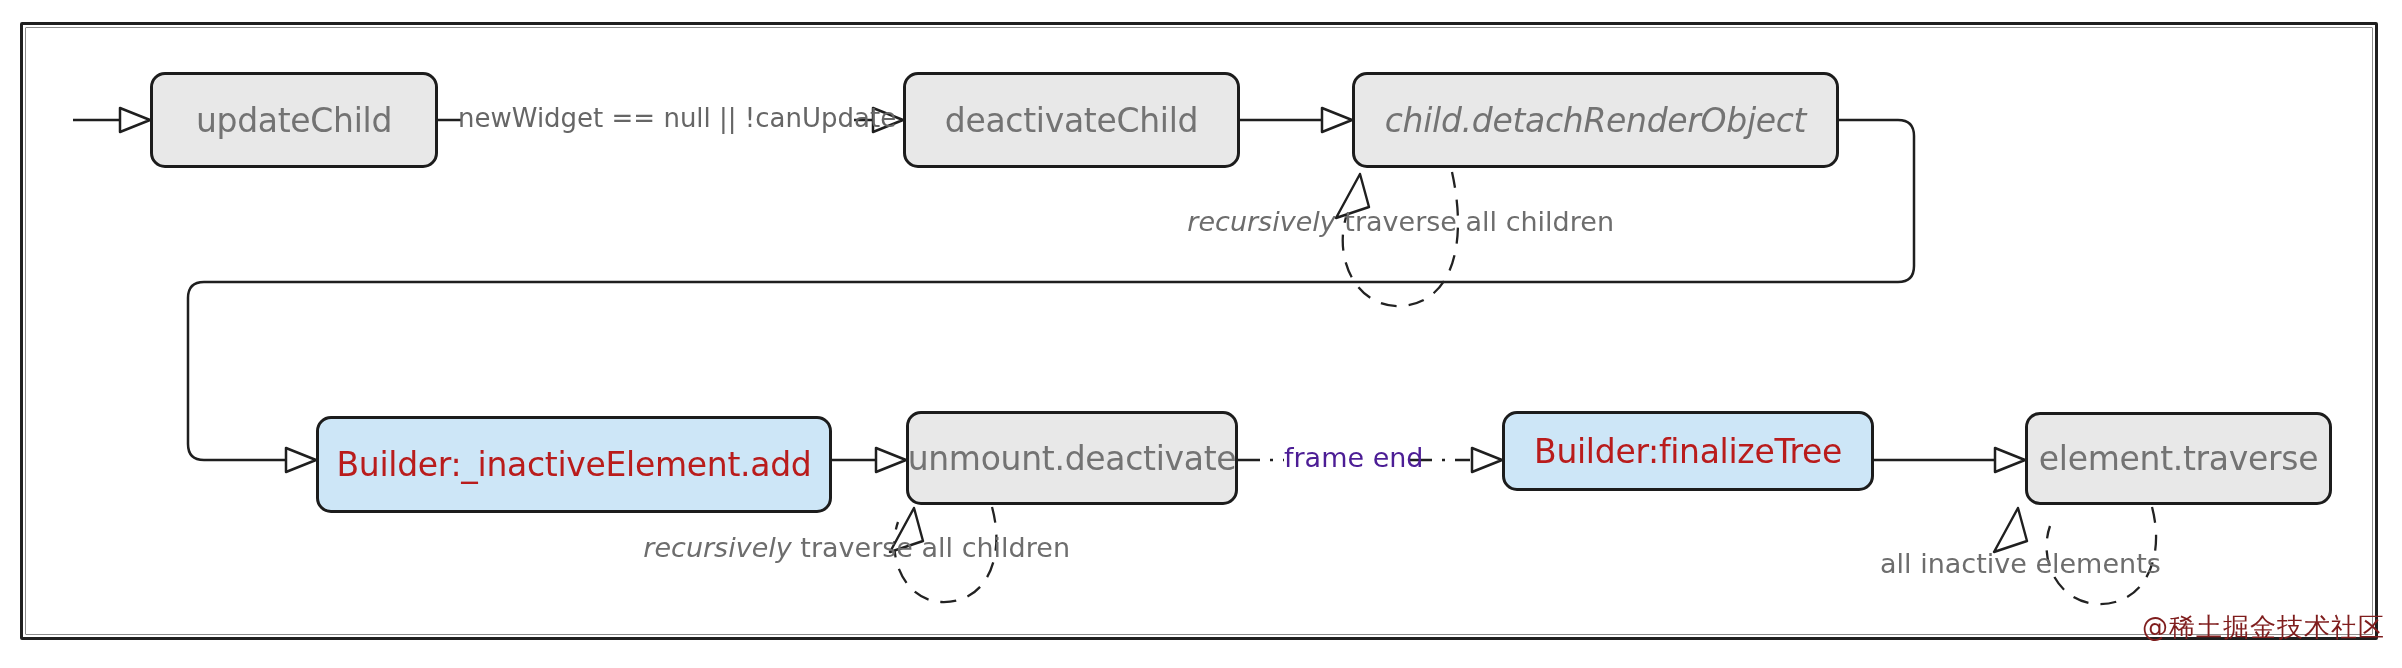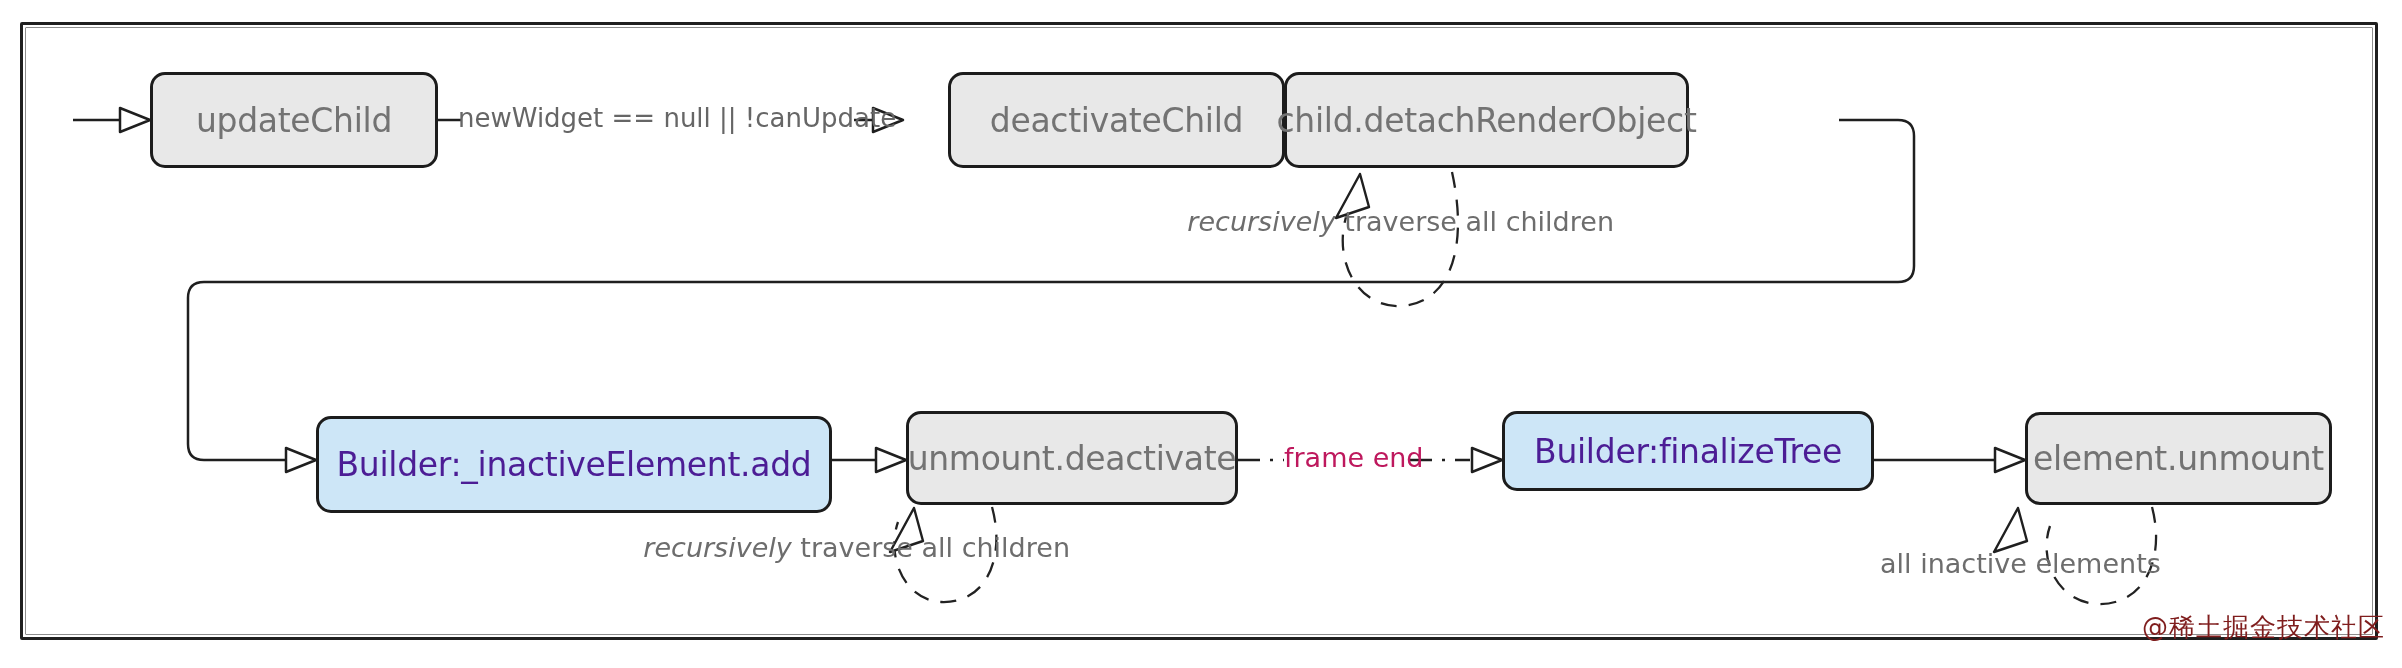--- a/index.html
+++ b/index.html
@@ -19,26 +19,26 @@
     content:"";position:absolute;inset:2px;border:1px solid #8d8d8d;border-radius:1px;
   }
   svg.wires{position:absolute;left:0;top:0;}
   .node{
     position:absolute;box-sizing:border-box;
     border:3px solid #1c1c1c;border-radius:15px;
     display:flex;align-items:center;justify-content:center;
     font-size:33px;letter-spacing:-0.3px;white-space:nowrap;
   }
   .node.grey{background:#e8e8e8;color:#737373;}
-  .node.blue{background:#cde6f7;color:#4c1d95;}
+  .node.blue{background:#cde6f7;color:#b91c1c;}
   .edge-label{
     position:absolute;text-align:right;white-space:nowrap;
     font-size:26px;color:#666;
   }
-  .frame-end{font-size:27px;color:#be185d;}
+  .frame-end{font-size:27px;color:#4c1d95;}
   .ann{
     position:absolute;text-align:right;white-space:nowrap;
     font-size:27px;color:#6d6d6d;
   }
   .ann .em{font-style:italic;}
   .watermark{
     position:absolute;right:17px;top:610px;
     font-size:26px;color:#7f1d1d;letter-spacing:1px;
   }
 </style>
@@ -97,31 +97,31 @@
     </g>
     <g stroke="#1f1f1f" stroke-width="2.4" fill="#fff" stroke-linejoin="round">
       <polygon points="1360,174 1336,218 1369,207"></polygon>
       <polygon points="914,508 890,552 923,541"></polygon>
       <polygon points="2018,508 1994,552 2027,541"></polygon>
     </g>
   </svg>
 
   <div class="node grey" style="left:150px;top:72px;width:288px;height:96px;">updateChild</div>
 
-  <div class="node grey" style="left:903px;top:72px;width:337px;height:96px;margin-left:45px;">deactivateChild</div>
+  <div class="node grey" style="left:903px;top:72px;width:337px;height:96px;">deactivateChild</div>
 
-  <div class="node grey" style="left:1284px;top:72px;width:405px;height:96px;">child.detachRenderObject</div>
+  <div class="node grey" style="left:1352px;top:72px;width:487px;height:96px;font-style:italic;">child.detachRenderObject</div>
 
   <div class="node blue" style="left:316px;top:416px;width:516px;height:97px;">Builder:_inactiveElement.add</div>
 
   <div class="node grey" style="left:906px;top:411px;width:332px;height:94px;">unmount.deactivate</div>
 
   <div class="node blue" style="left:1502px;top:411px;width:372px;height:80px;">Builder:finalizeTree</div>
 
-  <div class="node grey" style="left:2025px;top:412px;width:307px;height:93px;">element.unmount</div>
+  <div class="node grey" style="left:2025px;top:412px;width:307px;height:93px;">element.traverse</div>
 
   <div class="edge-label" style="left:458px;top:103px;width:400px;">newWidget == null || !canUpdate</div>
 
   <div class="edge-label frame-end" style="left:1284px;top:442px;width:126px;">frame end</div>
 
   <div class="ann" style="left:1140px;top:206px;width:474px;">
     <span class="em">recursively</span><span> traverse all children</span>
   </div>
 
   <div class="ann" style="left:640px;top:532px;width:430px;">

